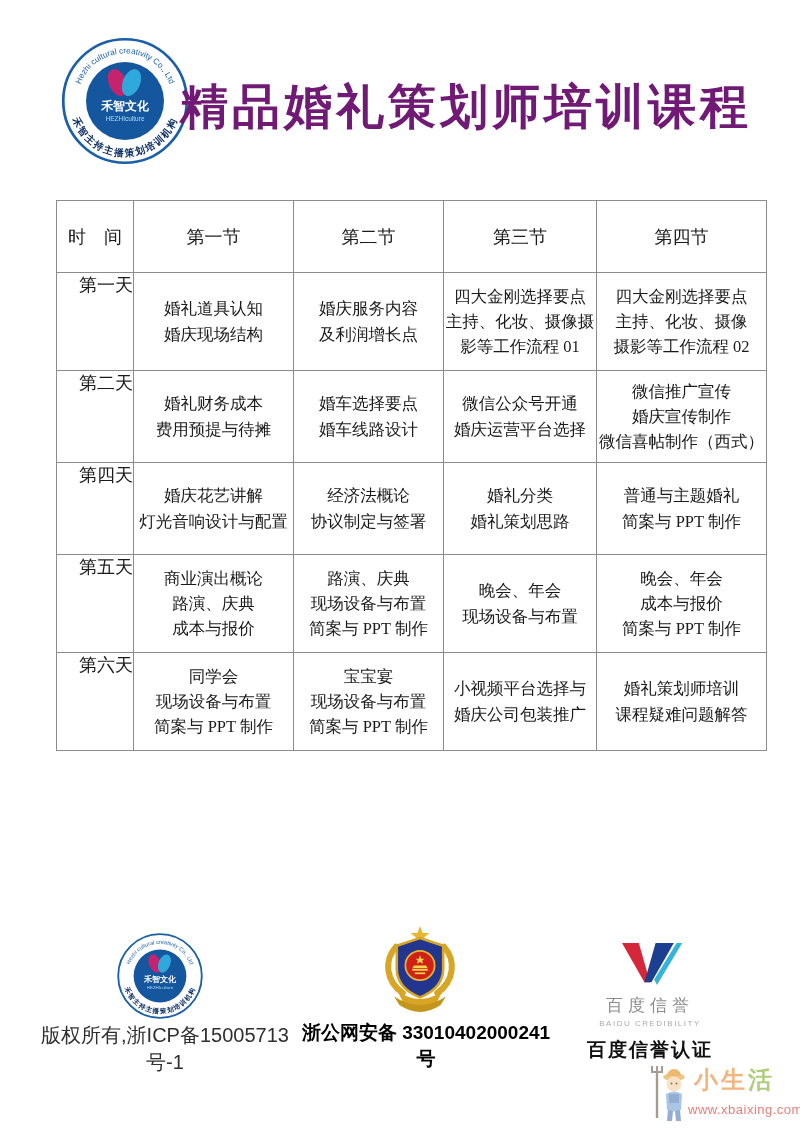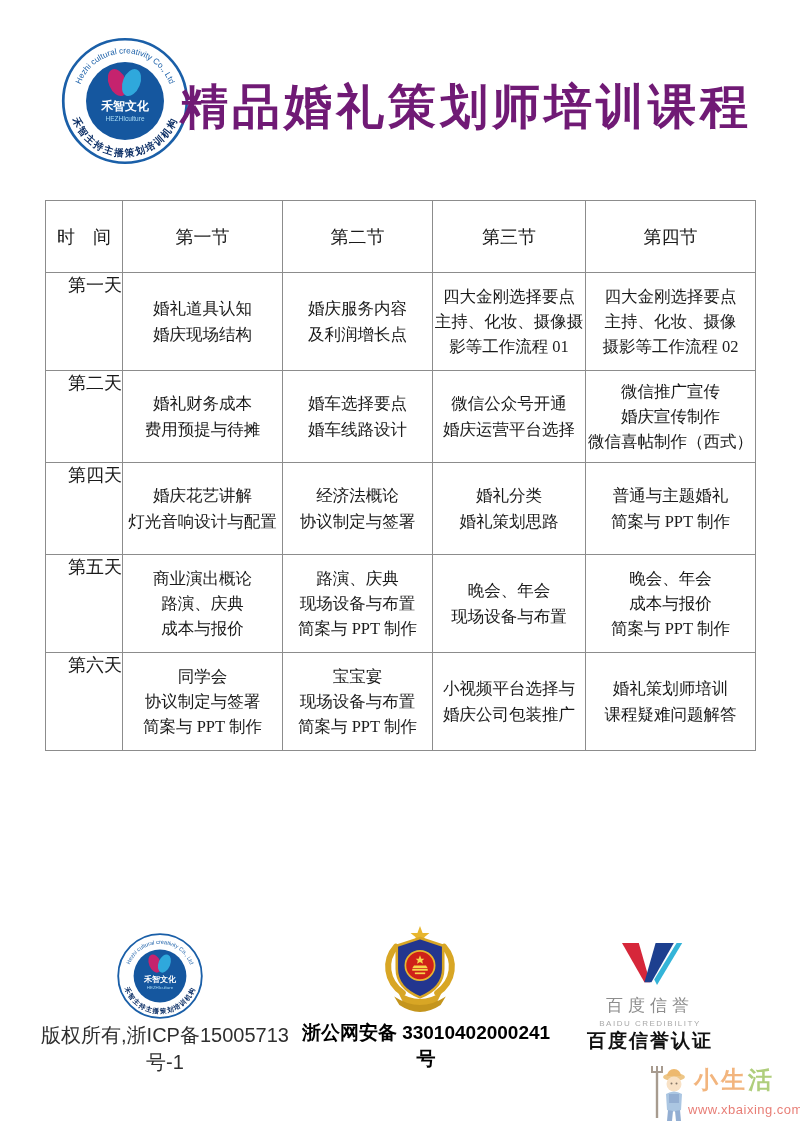--- a/index.html
+++ b/index.html
@@ -10,21 +10,21 @@
   
   .logo-top{position:absolute;left:60px;top:36px;width:130px;height:130px;}
   .logo-small{position:absolute;left:116px;top:932px;width:88px;height:88px;}
   .page-title{
     position:absolute;left:180px;top:72px;width:560px;height:70px;line-height:70px;
     text-align:center;font-size:48px;font-weight:900;letter-spacing:4px;color:#701a75;
     font-family:"Liberation Serif","DejaVu Serif",serif;white-space:nowrap;
   }
   
   .table-wrap{position:absolute;left:45px;top:200px;}
-  table.course{border-collapse:collapse;table-layout:fixed;width:710px;}
+  table.course{border-collapse:collapse;table-layout:fixed;width:710px;margin-left:11px;}
   table.course th,table.course td{border:1px solid #8c8c8c;padding:0;}
   tr.h-header{height:72px;}
   tr.r1{height:98px;} tr.r2{height:92px;} tr.r3{height:94px;}
   tr.r4{height:92px;} tr.r5{height:98px;} tr.r6{height:98px;}
   th.col-head{font-weight:500;font-size:18px;text-align:center;vertical-align:middle;white-space:pre-line;}
   td.day{vertical-align:top;padding-top:28px;text-align:right;font-size:18px;}
   td.cell{vertical-align:middle;text-align:center;font-size:16.5px;line-height:1.52;white-space:pre-line;}
   
   .copyright{
     position:absolute;left:40px;top:1022px;width:250px;text-align:center;
@@ -33,21 +33,21 @@
   .badge{position:absolute;left:377px;top:924px;width:86px;height:90px;}
   .police-text{
     position:absolute;left:296px;top:1020px;width:260px;text-align:center;
     font-family:"Liberation Sans","DejaVu Sans",sans-serif;font-size:19px;font-weight:700;color:#000;
   }
   .baidu{position:absolute;left:583px;top:936px;width:134px;text-align:center;
     font-family:"Liberation Sans","DejaVu Sans",sans-serif;}
   .baidu-v{width:70px;height:56px;display:block;margin:0 auto;}
   .baidu-cn{font-size:17px;color:#8d8d8d;letter-spacing:5px;margin-top:2px;}
   .baidu-en{font-size:8px;color:#a9a9a9;letter-spacing:1.5px;margin-top:2px;}
-  .baidu-cert{font-size:19px;color:#111;font-weight:600;margin-top:0;letter-spacing:2px;}
+  .baidu-cert{font-size:19px;color:#111;font-weight:600;margin-top:9px;letter-spacing:2px;}
   
   .watermark{position:absolute;left:650px;top:1062px;width:150px;height:64px;
     font-family:"Liberation Sans","DejaVu Sans",sans-serif;}
   .wm-mascot{position:absolute;left:0;top:2px;width:42px;height:60px;opacity:.75;}
   .wm-text{position:absolute;left:44px;top:2px;font-size:24px;font-weight:700;letter-spacing:3px;opacity:.8;}
   .wm-c0{color:#f0a35e;} .wm-c1{color:#f0a35e;} .wm-c2{color:#9cc25c;}
   .wm-url{position:absolute;left:38px;top:40px;font-size:13px;color:#e4685f;letter-spacing:.5px;opacity:.85;}
 </style>
 </head>
 <body>
@@ -138,21 +138,21 @@
 简案与 PPT 制作</td>
         <td class="cell">晚会、年会
 现场设备与布置</td>
         <td class="cell">晚会、年会
 成本与报价
 简案与 PPT 制作</td>
       </tr>
       <tr class="r6">
         <td class="day">第六天</td>
         <td class="cell">同学会
-协议制定与签署
+现场设备与布置
 简案与 PPT 制作</td>
         <td class="cell">宝宝宴
 现场设备与布置
 简案与 PPT 制作</td>
         <td class="cell">小视频平台选择与
 婚庆公司包装推广</td>
         <td class="cell">婚礼策划师培训
 课程疑难问题解答</td>
       </tr>
     </tbody>

